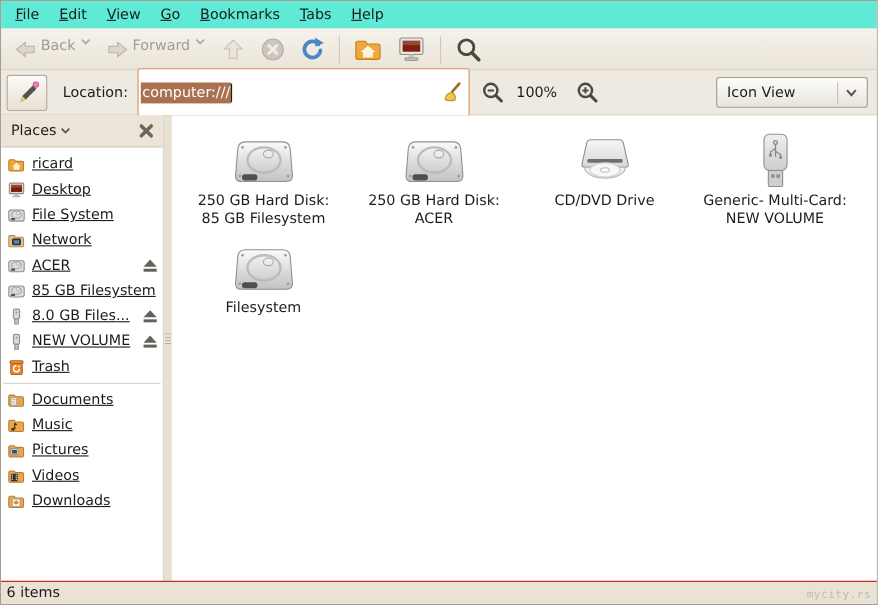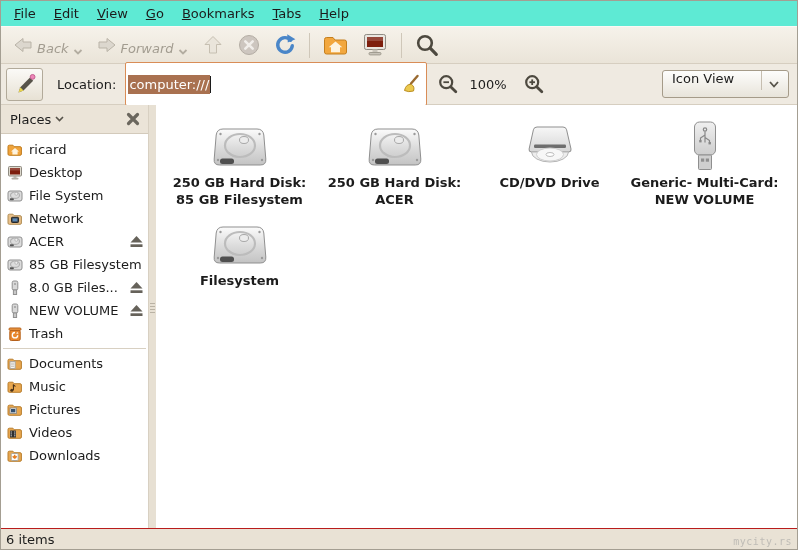--- a/index.html
+++ b/index.html
@@ -15,71 +15,71 @@
   
   .menubar { height:25px; flex:0 0 25px; display:flex; align-items:center;
     padding-left:4px; background:#5eead4; }
   .menu-item { padding:3px 9px; cursor:default; white-space:nowrap; }
   .menu-item .accel { text-decoration:underline; }
 
   
   .toolbar { height:38px; flex:0 0 38px; display:flex; align-items:center;
     padding:2px 5px; background:linear-gradient(#f6f2ea,#eae4d8);
     border-top:1px solid #fbf9f5; border-bottom:1px solid #d6cec0; }
-  .tb-button { display:flex; align-items:flex-end; gap:3px; padding:3px 6px;
-    border-radius:3px;font-style:italic; }
+  .tb-button { display:flex; align-items:flex-start; gap:3px; padding:3px 6px;
+    border-radius:3px; }
   .tb-label { color:#a29c90; }
   .tb-sep { width:1px; height:25px; background:#cfc7b9; margin:0 6px; flex:0 0 1px; }
   .icon { display:inline-flex; align-items:center; justify-content:center; }
 
   
   .locationbar { height:41px; flex:0 0 41px; display:flex; align-items:center;
     padding:0 8px 0 5px; background:#efeae1; border-bottom:1px solid #d6cec0; }
   .pencil-btn { width:37px; height:33px; border:1px solid #b2aa9a; border-radius:3px;
     background:linear-gradient(#fbfaf7,#e7e1d4); display:flex; align-items:center;
     justify-content:center; }
   .location-label { margin-left:14px; margin-right:9px; }
   .entry { width:302px; height:44px; background:#fff; border:1px solid #d98d57;
     border-radius:2px; display:flex; align-items:center; padding:0 5px 0 2px; }
   .entry .sel { background:#a97150; color:#fff; padding:2px 1px; white-space:nowrap; }
   .entry .caret { width:1px; height:17px; background:#1c1c1c; }
   .entry .broom { margin-left:auto; }
   .zoom-btn { padding:4px; margin-left:6px; }
   .zoom-level { margin:0 6px; }
-  .combo { width:127px; height:28px; margin-left:auto; border:1px solid #a59b89;
+  .combo { width:138px; height:28px; margin-left:auto; border:1px solid #a59b89;
     border-radius:3px; background:linear-gradient(#fdfdfc,#e8e4da);
-    display:flex; padding:0 2px 0 9px; }
+    display:flex; align-items:center; padding:0 2px 0 9px; }
   .combo-sep { width:1px; height:19px; background:#c6beb0; margin-left:auto; }
   .combo .icon { padding:0 5px; }
 
   
   .content { flex:1; display:flex; min-height:0; }
   .sidebar { width:148px; flex:0 0 148px; background:#fff; display:flex;
     flex-direction:column; border-right:1px solid #d8d0c2; }
   .sidebar-header { height:29px; flex:0 0 29px; background:#ebe4d8;
     border-bottom:1px solid #d3cabb; display:flex; align-items:center;
     padding:0 6px 0 9px; }
   .sidebar-header .hdr-label { margin-right:3px; }
   .sidebar-header .close { margin-left:auto; padding:2px; }
   .sidebar-list { flex:1; overflow:hidden; padding-top:4px; }
   .side-item { height:23px; display:flex; align-items:center; gap:6px;
     padding:0 4px 0 6px; }
-  .side-label { flex:1; white-space:nowrap; overflow:hidden; }
+  .side-label { flex:1; white-space:nowrap; overflow:hidden;text-decoration:underline; }
   .side-sep { height:1px; background:#d8d0c2; margin:3px 2px; }
   .eject { flex:0 0 auto; display:inline-flex; }
 
   .splitter { width:7px; flex:0 0 7px; background:#e7e0d3; position:relative; }
   .splitter .grip { position:absolute; top:198px; left:1px; width:5px; height:10px;
     background:repeating-linear-gradient(#b9b2a4 0 1px, transparent 1px 3px); }
 
   .main { flex:1; background:#fff; padding:14px 0 0 6px;
     display:grid; grid-template-columns:repeat(4,155px);
     grid-auto-rows:min-content; align-content:start; }
   .icon-cell { width:155px; display:flex; flex-direction:column; align-items:center;
-    margin-bottom:9px;font-weight:bold; }
+    margin-bottom:9px; }
   .big-icon { height:52px; display:flex; align-items:flex-end; justify-content:center; }
   .icon-label { text-align:center; white-space:pre-line; line-height:16.5px;
     margin-top:4px; }
 
   
   .statusbar { height:21px; flex:0 0 21px; background:#e9e2d5;
     border-top:1px solid #b91c1c; display:flex; align-items:center;
     padding:0 5px; position:relative; }
   .watermark { position:absolute; right:5px; bottom:2px;
     font-family:"DejaVu Sans Mono","Liberation Mono",monospace;

